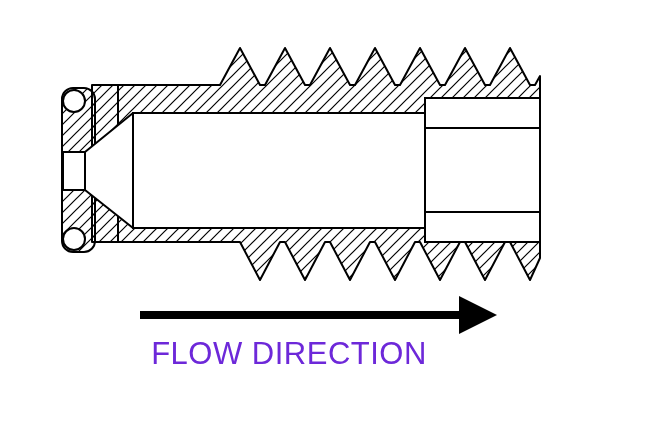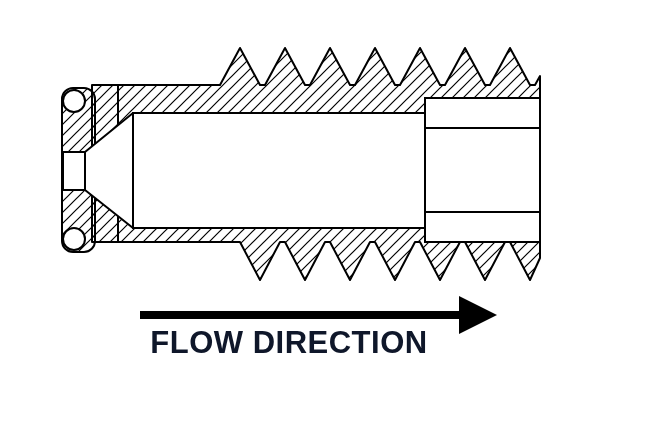--- a/index.html
+++ b/index.html
@@ -16,27 +16,27 @@
     overflow: hidden;
   }
   .drawing {
     position: absolute;
     top: 0;
     left: 0;
   }
   .flow-label {
     position: absolute;
     left: 143px;
-    top: 325px;
+    top: 336px;
     width: 292px;
     text-align: center;
     font-size: 31px;
-    font-weight: 700;
+    font-weight: 400;
     letter-spacing: 0.5px;
-    color: #0f172a;
+    color: #6d28d9;
     user-select: none;
     white-space: nowrap;
   }
 </style>
 </head>
 <body>
 
 <div class="canvas">
 
   <svg class="drawing" width="650" height="425" viewBox="0 0 650 425">

